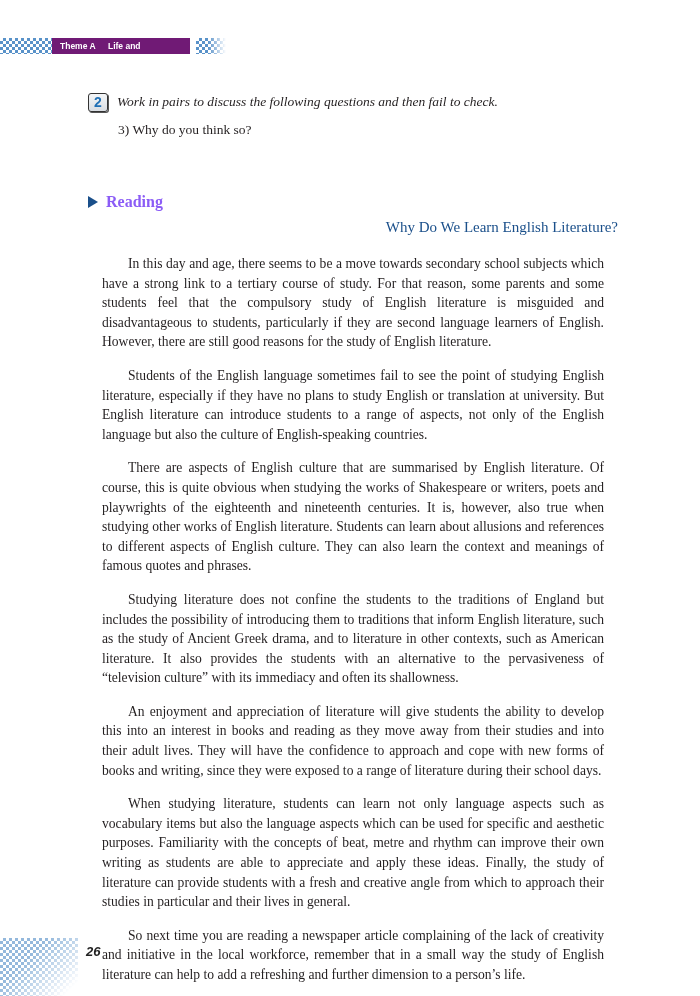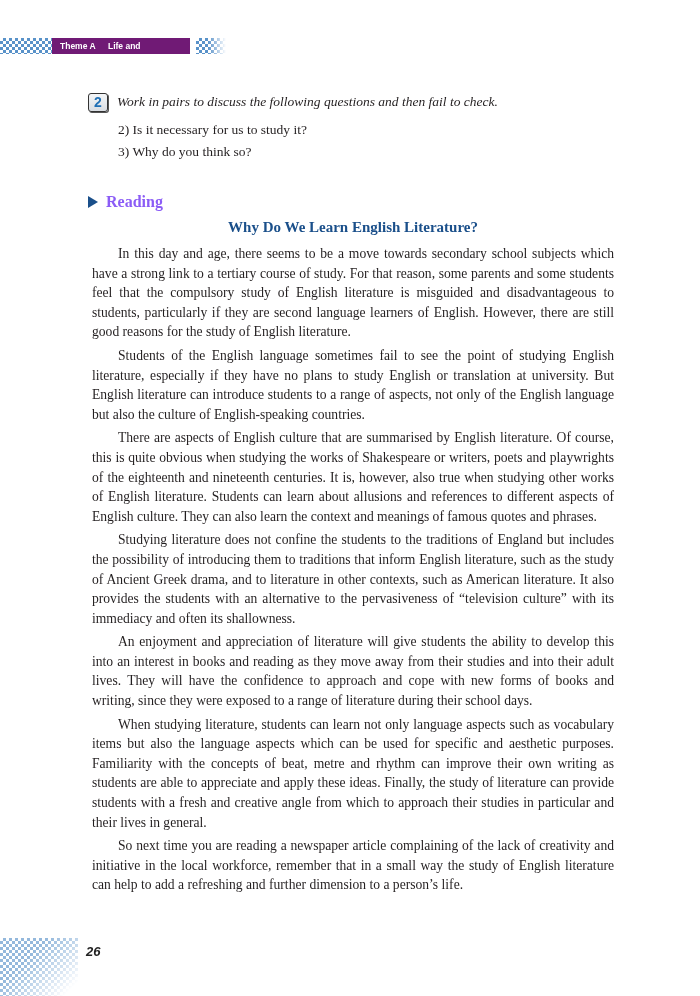--- a/index.html
+++ b/index.html
@@ -29,25 +29,25 @@
     color: #1f6fb5; font-family: "Liberation Sans", sans-serif; font-weight: bold; font-size: 14px;
     line-height: 17px; text-align: center; box-shadow: 1px 1px 0 #555; }
   .act-instr { position: absolute; left: 29px; top: 1px; font-style: italic; font-size: 13.5px; }
   .q-list { position: absolute; left: 30px; top: 26px; margin: 0; padding: 0; list-style: none; }
   .q-list li { font-size: 13.5px; line-height: 22px; white-space: nowrap; }
 
   .reading-head { position: absolute; left: 88px; top: 193px; color: #8b5cf6;
     font-family: "Liberation Serif", serif; font-weight: bold; font-size: 16px; }
   .reading-head .tri { display: inline-block; width: 0; height: 0; border-top: 6px solid transparent;
     border-bottom: 6px solid transparent; border-left: 10px solid #1a4f8a; margin-right: 8px; vertical-align: -1px; }
-  .article-title { position: absolute; left: 88px; width: 530px; top: 219px; text-align: center;
-    color: #1a4f8a; font-weight: bold; font-size: 15px; }
+  .article-title { position: absolute; left: 88px; width: 530px; top: 219px; text-align: right;
+    color: #1a4f8a; font-weight: normal; font-size: 15px; }
 
   .article { position: absolute; left: 88px; top: 240px; width: 530px; }
-  .article p { margin: 4px; font-size: 13.6px; line-height: 19.6px; text-align: justify;
+  .article p { margin: 14px; font-size: 13.6px; line-height: 19.6px; text-align: justify;
     text-indent: 26px; }
 
   .page-num { position: absolute; left: 86px; top: 944px; font-family: "Liberation Sans", sans-serif;
     font-weight: bold; font-style: italic; font-size: 13px; color: #222; text-align: right; }
   .foot-checker { left: 0; top: 938px; width: 78px; height: 58px;
     -webkit-mask-image: linear-gradient(135deg, #000 35%, transparent 90%);
             mask-image: linear-gradient(135deg, #000 35%, transparent 90%); opacity: 0.55; }
 </style>
 </head>
 <body>
@@ -56,21 +56,20 @@
 <div class="theme-tab">
   <span>Theme A</span>
   <span>Life and Literature</span>
 </div>
 <div class="checker hb-right"></div>
 
 <div class="activity">
   <div class="act-num">2</div>
   <div class="act-instr">Work in pairs to discuss the following questions and then fail to check.</div>
   <ul class="q-list">
-    <li>2) Is it necessary for us to study it?</li>
     <li>3) Why do you think so?</li>
   </ul>
 </div>
 
 <div class="reading-head">
   <span class="tri"></span><span>Reading</span>
 </div>
 <div class="article-title">Why Do We Learn English Literature?</div>
 
 <div class="article">

